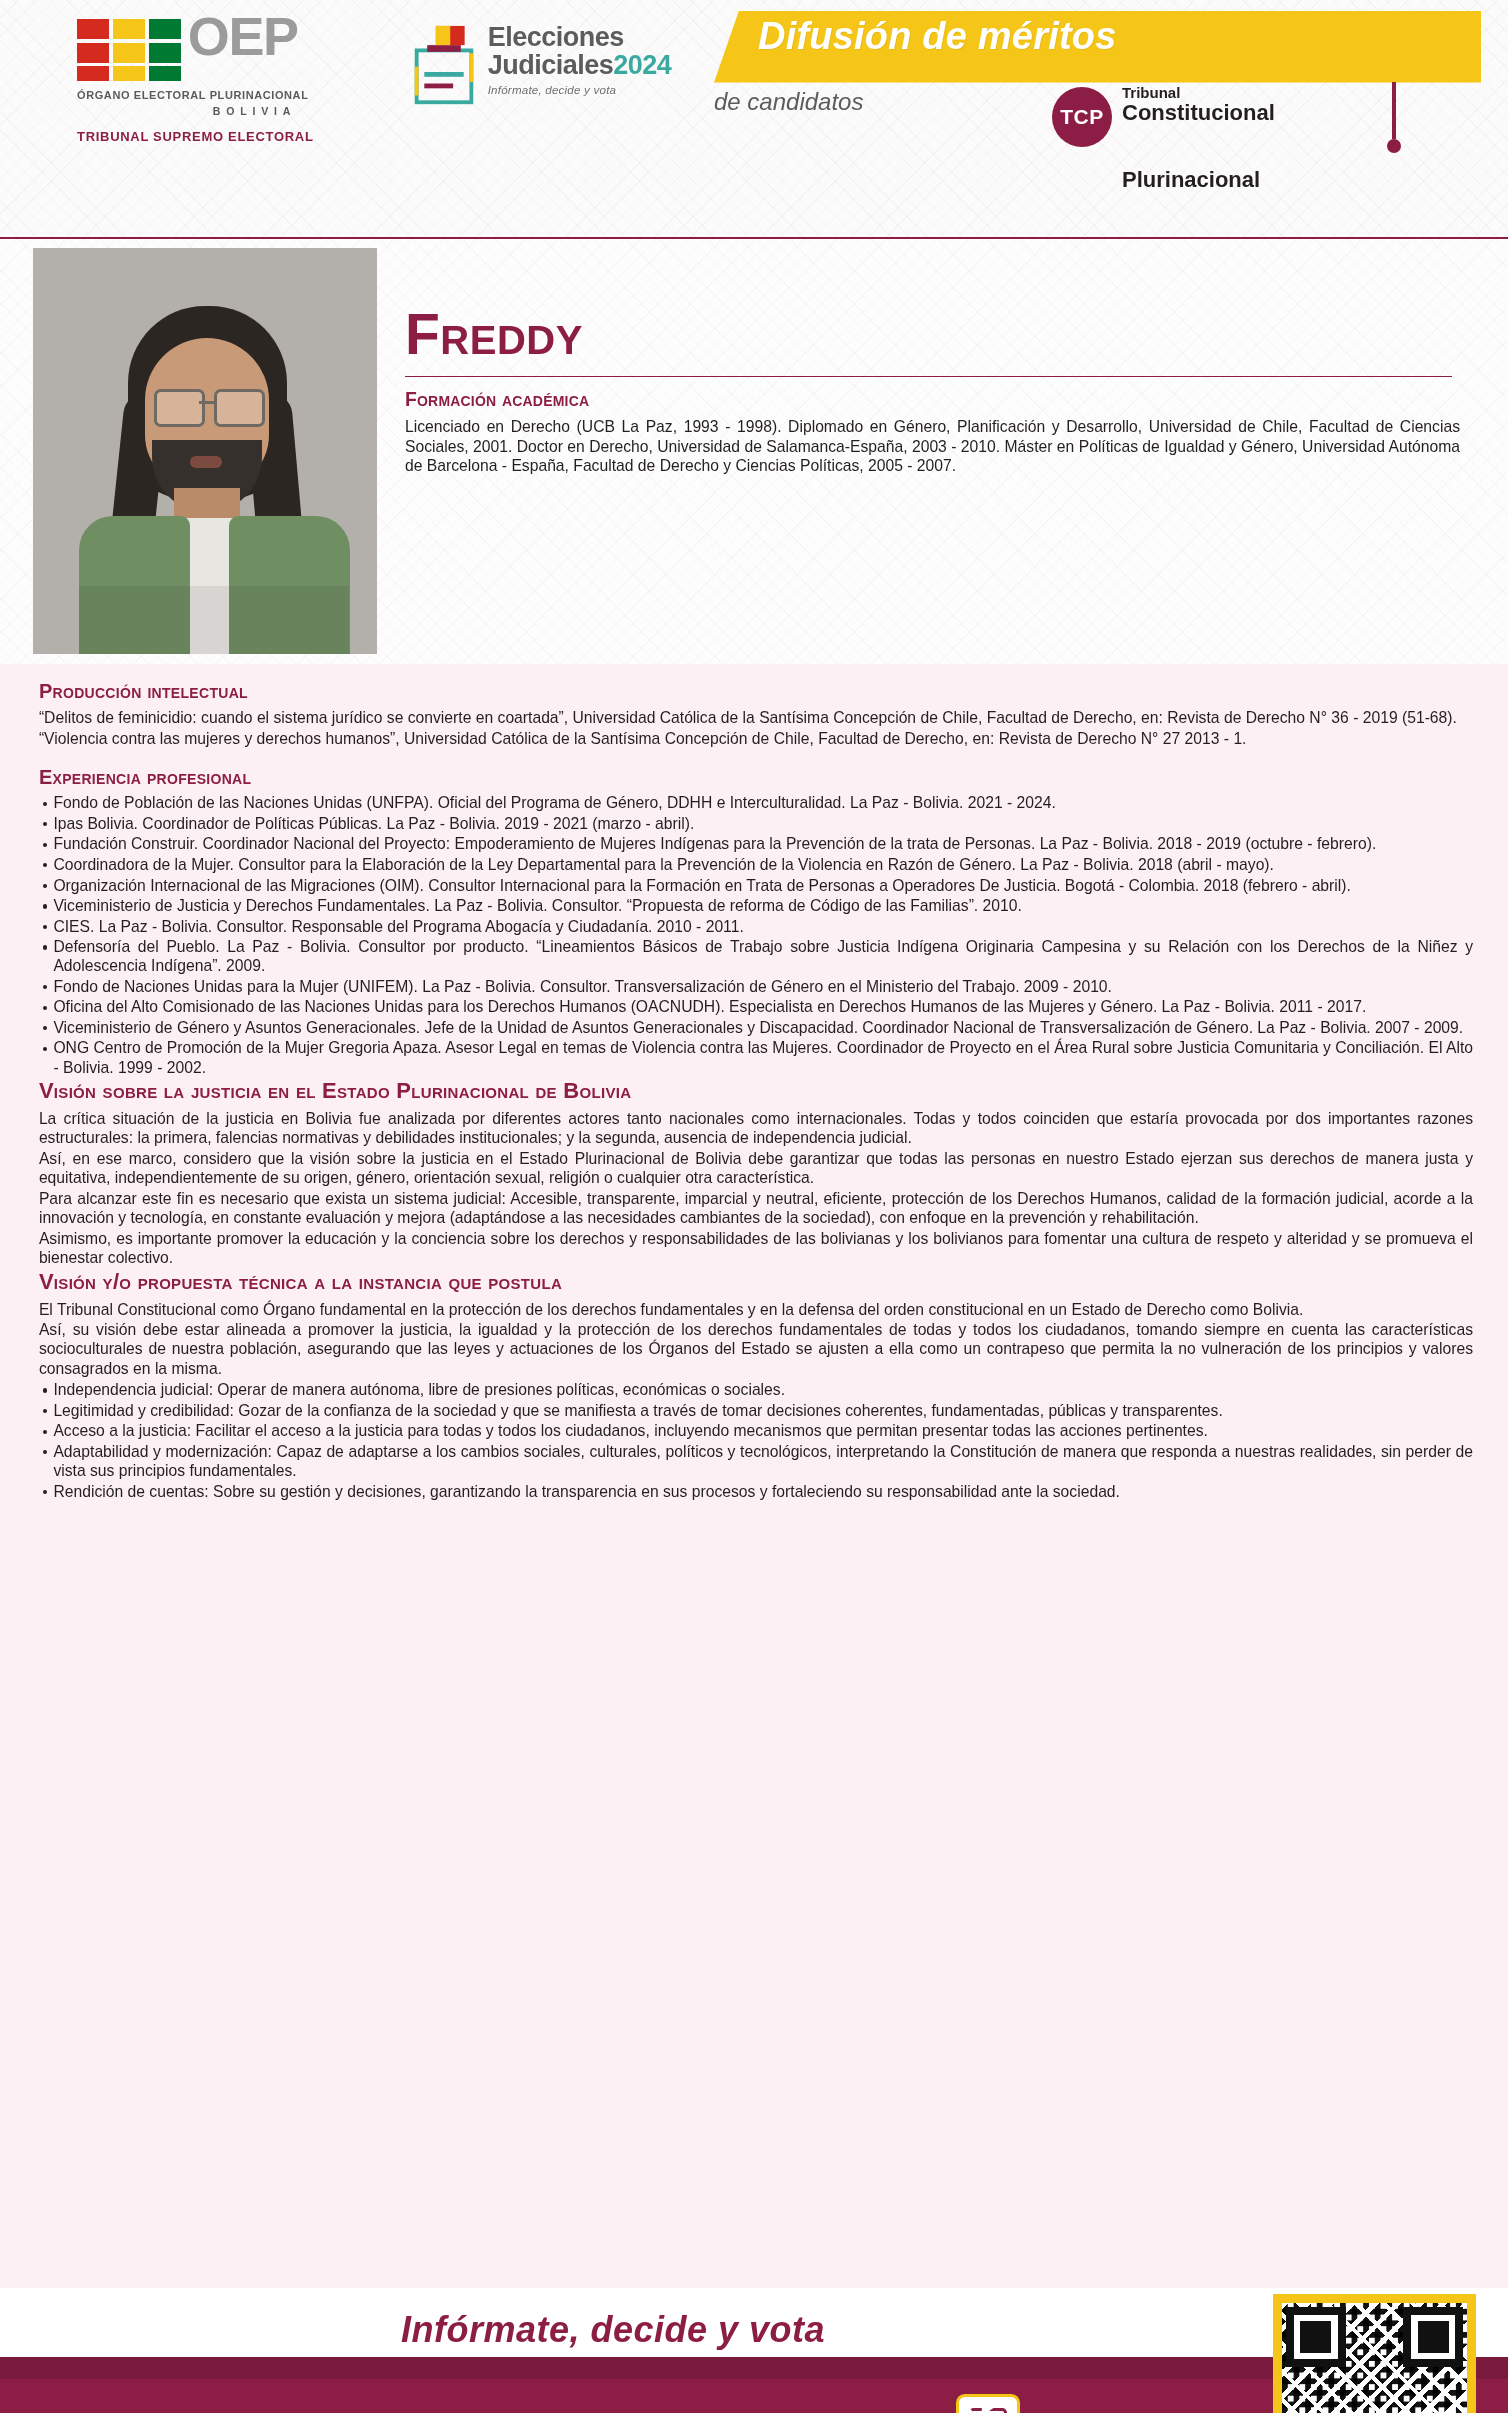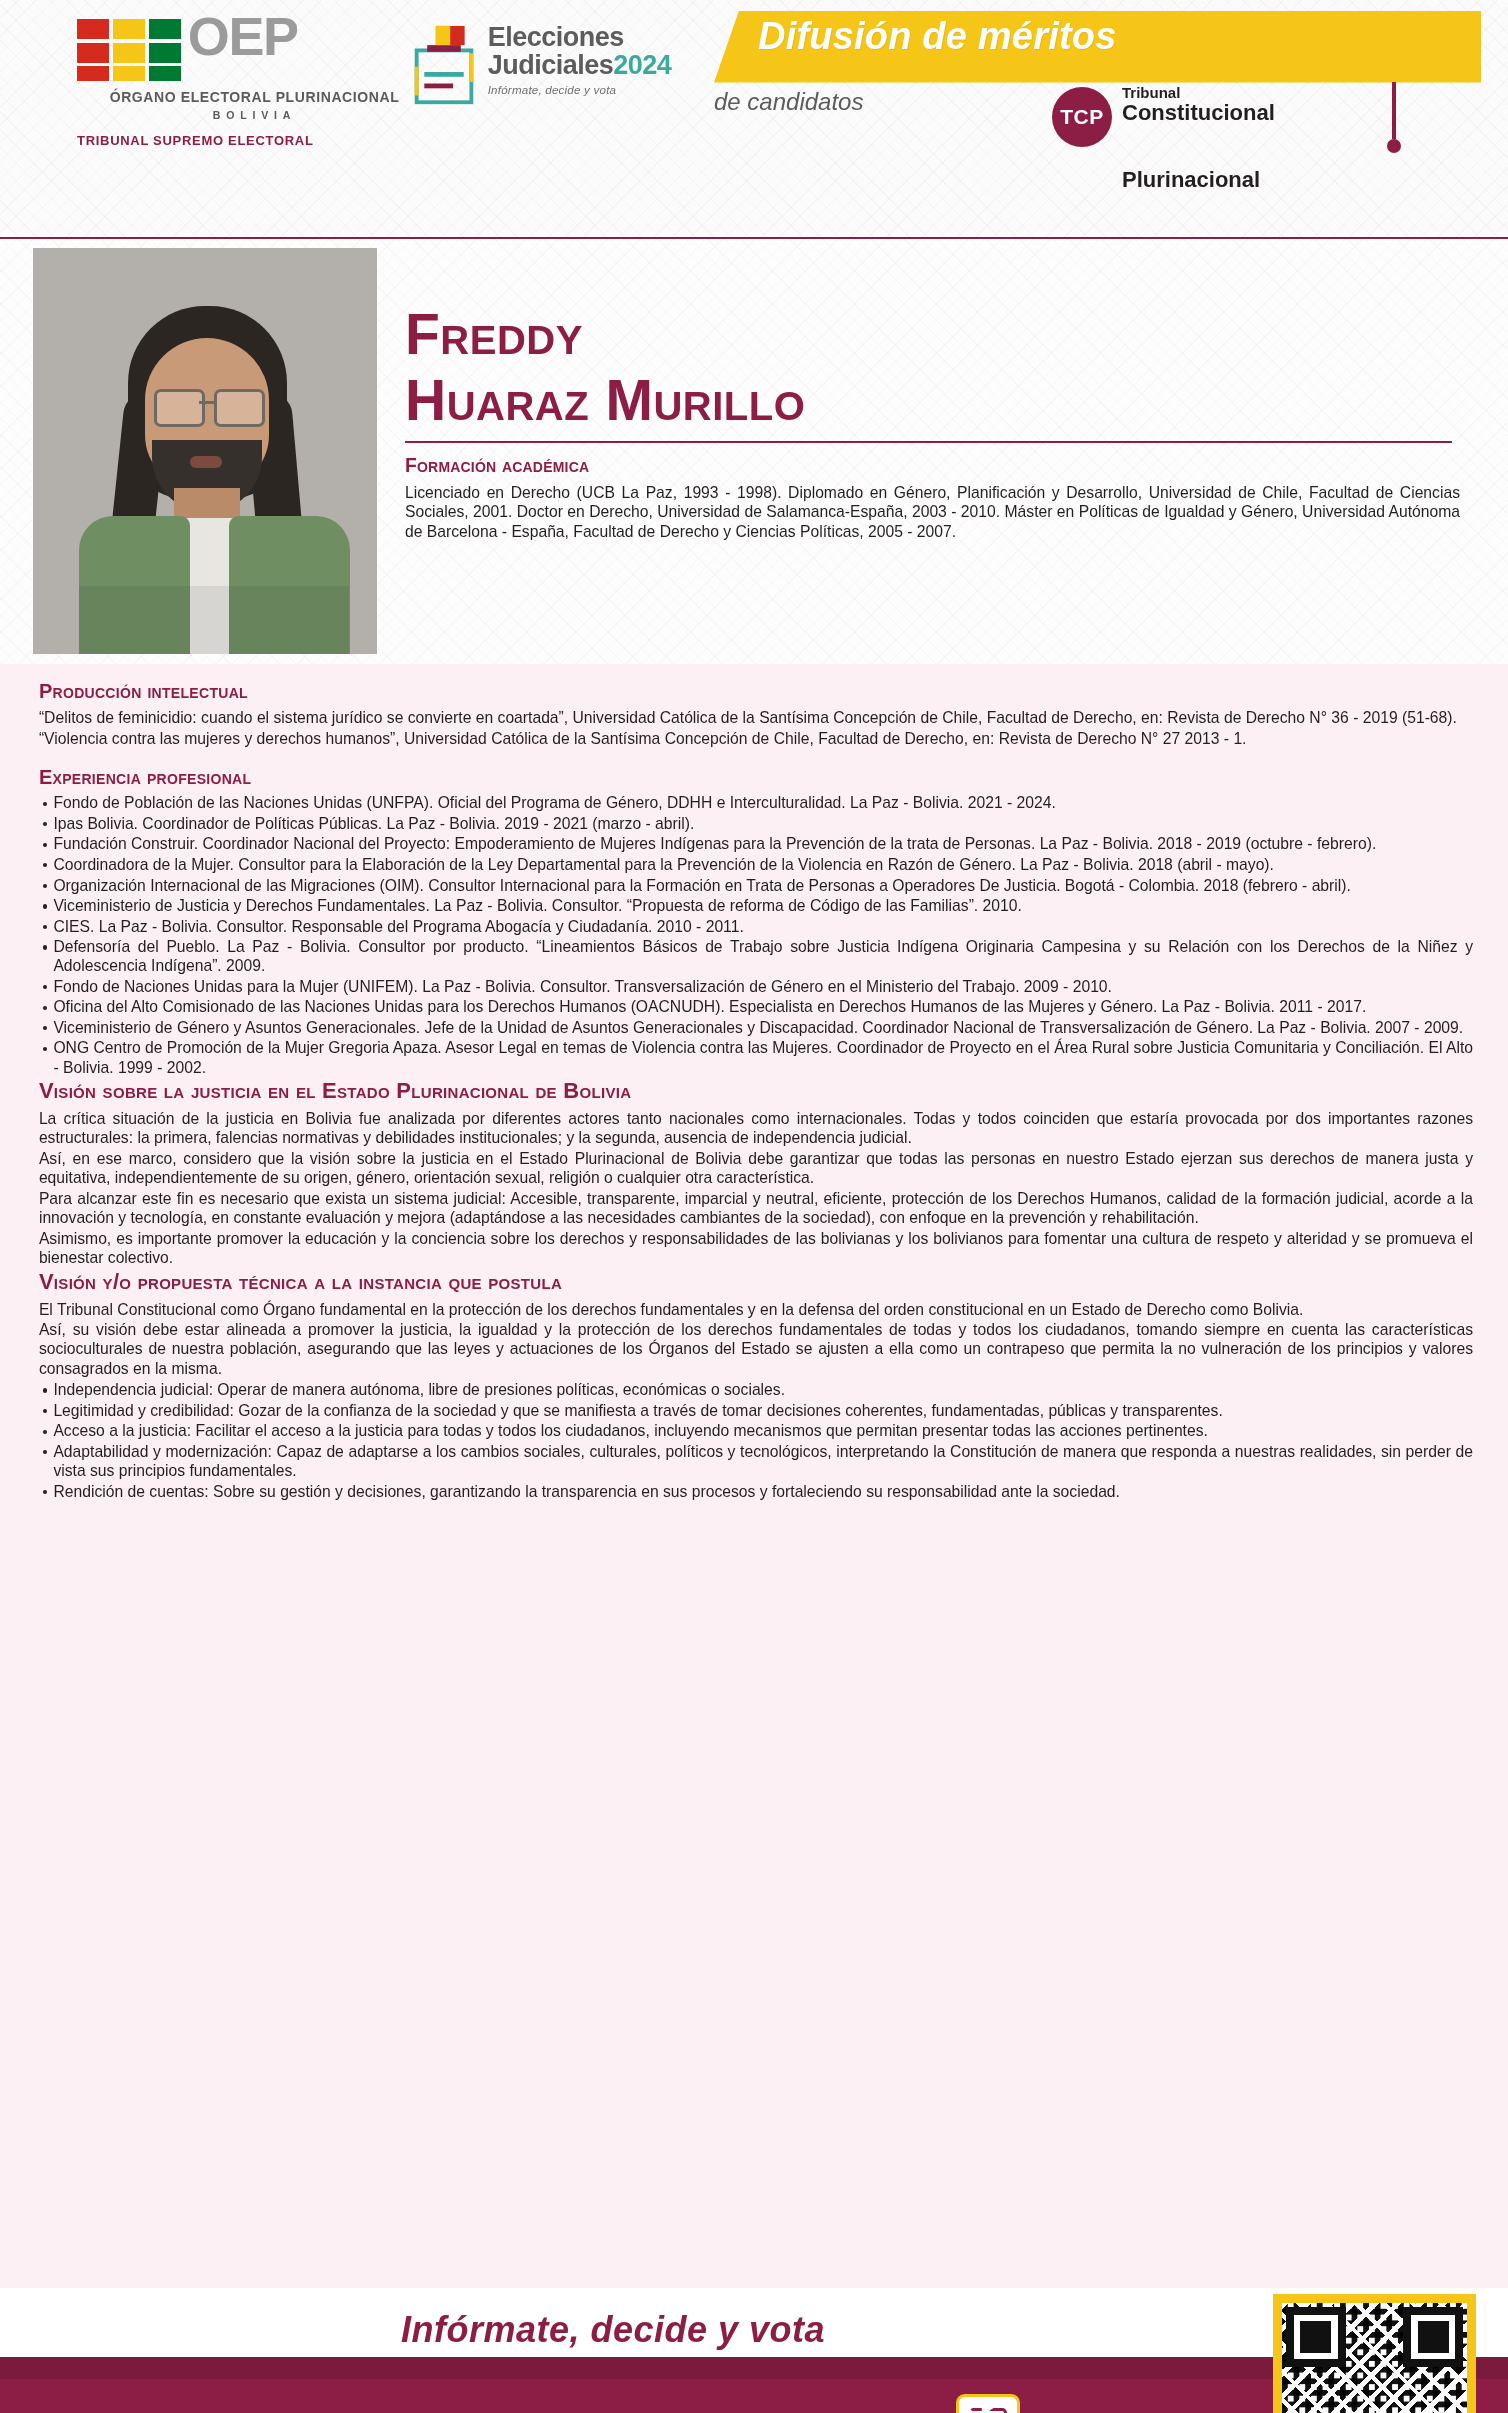--- a/index.html
+++ b/index.html
@@ -63,25 +63,25 @@
     font-weight: bold;
     font-size: 54px;
     line-height: 0.86;
     letter-spacing: -1.4px;
     color: #9b9b9b;
     margin-left: 6.8px;
     margin-top: -6.8px;
   }
   .oep-sub {
     margin-top: 4.8px;
-    font-size: 14px;
+    font-size: 11px;
     letter-spacing: 0.6px;
     color: #5b5b5b;
     font-weight: bold;
-    text-align: center;
+    text-align: left;
     width: 355px;
   }
   .oep-bolivia {
     margin-top: 3.9px;
     font-size: 10.6px;
     letter-spacing: 5.8px;
     color: #5b5b5b;
     font-weight: bold;
     text-align: center;
     width: 355px;
@@ -560,21 +560,20 @@
       <div class="p-bridge"></div>
       <div class="p-neck"></div>
       <div class="p-shirt"></div>
       <div class="p-vest-l"></div>
       <div class="p-vest-r"></div>
       <div class="p-vest-shade"></div>
     </div>
 
     <div class="name-wrap">
       <div class="fname">Freddy</div>
-      <div class="lname">Huaraz Murillo</div>
       <div class="name-rule"></div>
       <div class="sec-title-dark">Formación académica</div>
       <div class="form-text">Licenciado en Derecho (UCB La Paz, 1993 - 1998). Diplomado en Género, Planificación y Desarrollo, Universidad de Chile, Facultad de Ciencias Sociales, 2001. Doctor en Derecho, Universidad de Salamanca-España, 2003 - 2010. Máster en Políticas de Igualdad y Género, Universidad Autónoma de Barcelona - España, Facultad de Derecho y Ciencias Políticas, 2005 - 2007.</div>
     </div>
   </div>
 
   <div class="body-panel">
 
     <div class="sec-title">Producción intelectual</div>
     <p class="para">“Delitos de feminicidio: cuando el sistema jurídico se convierte en coartada”, Universidad Católica de la Santísima Concepción de Chile, Facultad de Derecho, en: Revista de Derecho N° 36 - 2019 (51-68).</p>

